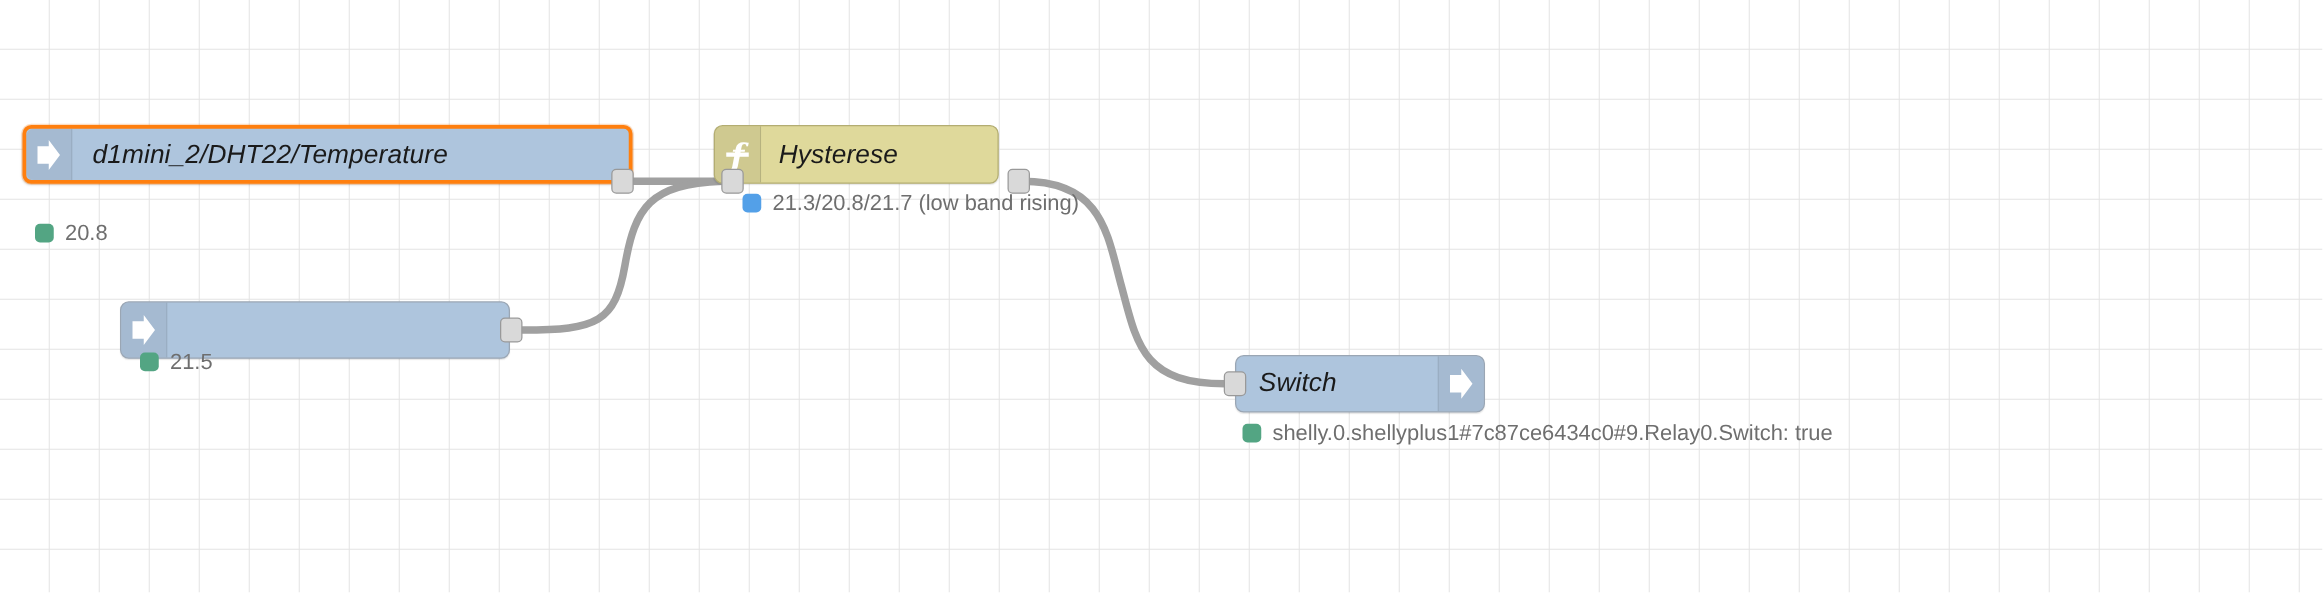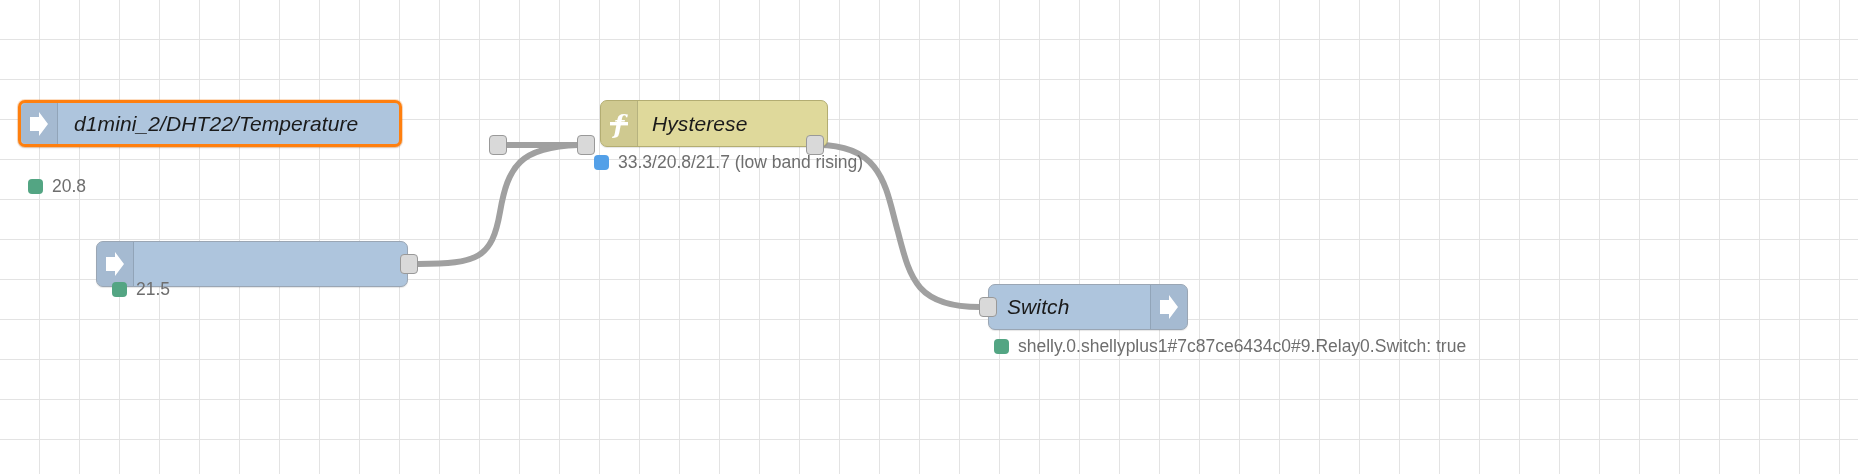--- a/index.html
+++ b/index.html
@@ -121,48 +121,48 @@
 
   <svg id="wires" width="1858" height="474" viewBox="0 0 1858 474">
 
     <path d="M 497,145 C 528,145 548,145 578,145" fill="none" stroke="#a0a0a0" stroke-width="6" stroke-linecap="round"></path>
 
     <path d="M 418,264 C 478,264 492,258 500,212 C 508,166 520,147 578,145" fill="none" stroke="#a0a0a0" stroke-width="6" stroke-linecap="round"></path>
 
     <path d="M 818,145 C 884,145 886,190 898,232 C 910,278 916,307 980,307" fill="none" stroke="#a0a0a0" stroke-width="6" stroke-linecap="round"></path>
   </svg>
 
-  <div class="node blue selected" style="left:18px; top:100px; width:384px; height:47px;">
+  <div class="node blue selected" style="left:18px; top:100px; width:488px; height:47px;">
     <div class="node-icon left">
       <svg width="22" height="26" viewBox="0 0 22 26" aria-hidden="true">
         <path d="M2 6 L11 6 L11 1 L20 13 L11 25 L11 20 L2 20 Z" fill="#ffffff"></path>
       </svg>
     </div>
     <div class="node-label">d1mini_2/DHT22/Temperature</div>
   </div>
   <div class="port" style="left:489px; top:135px;"></div>
   <div class="status" style="left:28px; top:152px;margin-top:24px;">
     <span class="status-dot dot-green"></span>
     <span>20.8</span>
   </div>
 
-  <div class="node yellow" style="left:600px; top:100px; width:228px; height:47px;">
+  <div class="node yellow" style="left:571px; top:100px; width:228px; height:47px;">
     <div class="node-icon left">
       <svg width="24" height="28" viewBox="0 0 24 28" aria-hidden="true">
         <text x="12" y="23" text-anchor="middle" font-family="'DejaVu Serif', serif" font-size="25" font-weight="bold" font-style="italic" fill="#ffffff">f</text>
         <rect x="3" y="12" width="18" height="3.4" fill="#ffffff"></rect>
       </svg>
     </div>
     <div class="node-label">Hysterese</div>
   </div>
   <div class="port" style="left:577px; top:135px;"></div>
   <div class="port" style="left:806px; top:135px;"></div>
   <div class="status" style="left:594px; top:152px;">
     <span class="status-dot dot-blue"></span>
-    <span>33.3/20.8/21.7 (low band rising)</span>
+    <span>21.3/20.8/21.7 (low band rising)</span>
   </div>
 
   <div class="node blue" style="left:96px; top:241px; width:312px; height:46px;">
     <div class="node-icon left">
       <svg width="22" height="26" viewBox="0 0 22 26" aria-hidden="true">
         <path d="M2 6 L11 6 L11 1 L20 13 L11 25 L11 20 L2 20 Z" fill="#ffffff"></path>
       </svg>
     </div>
   </div>
   <div class="port" style="left:400px; top:254px;"></div>

